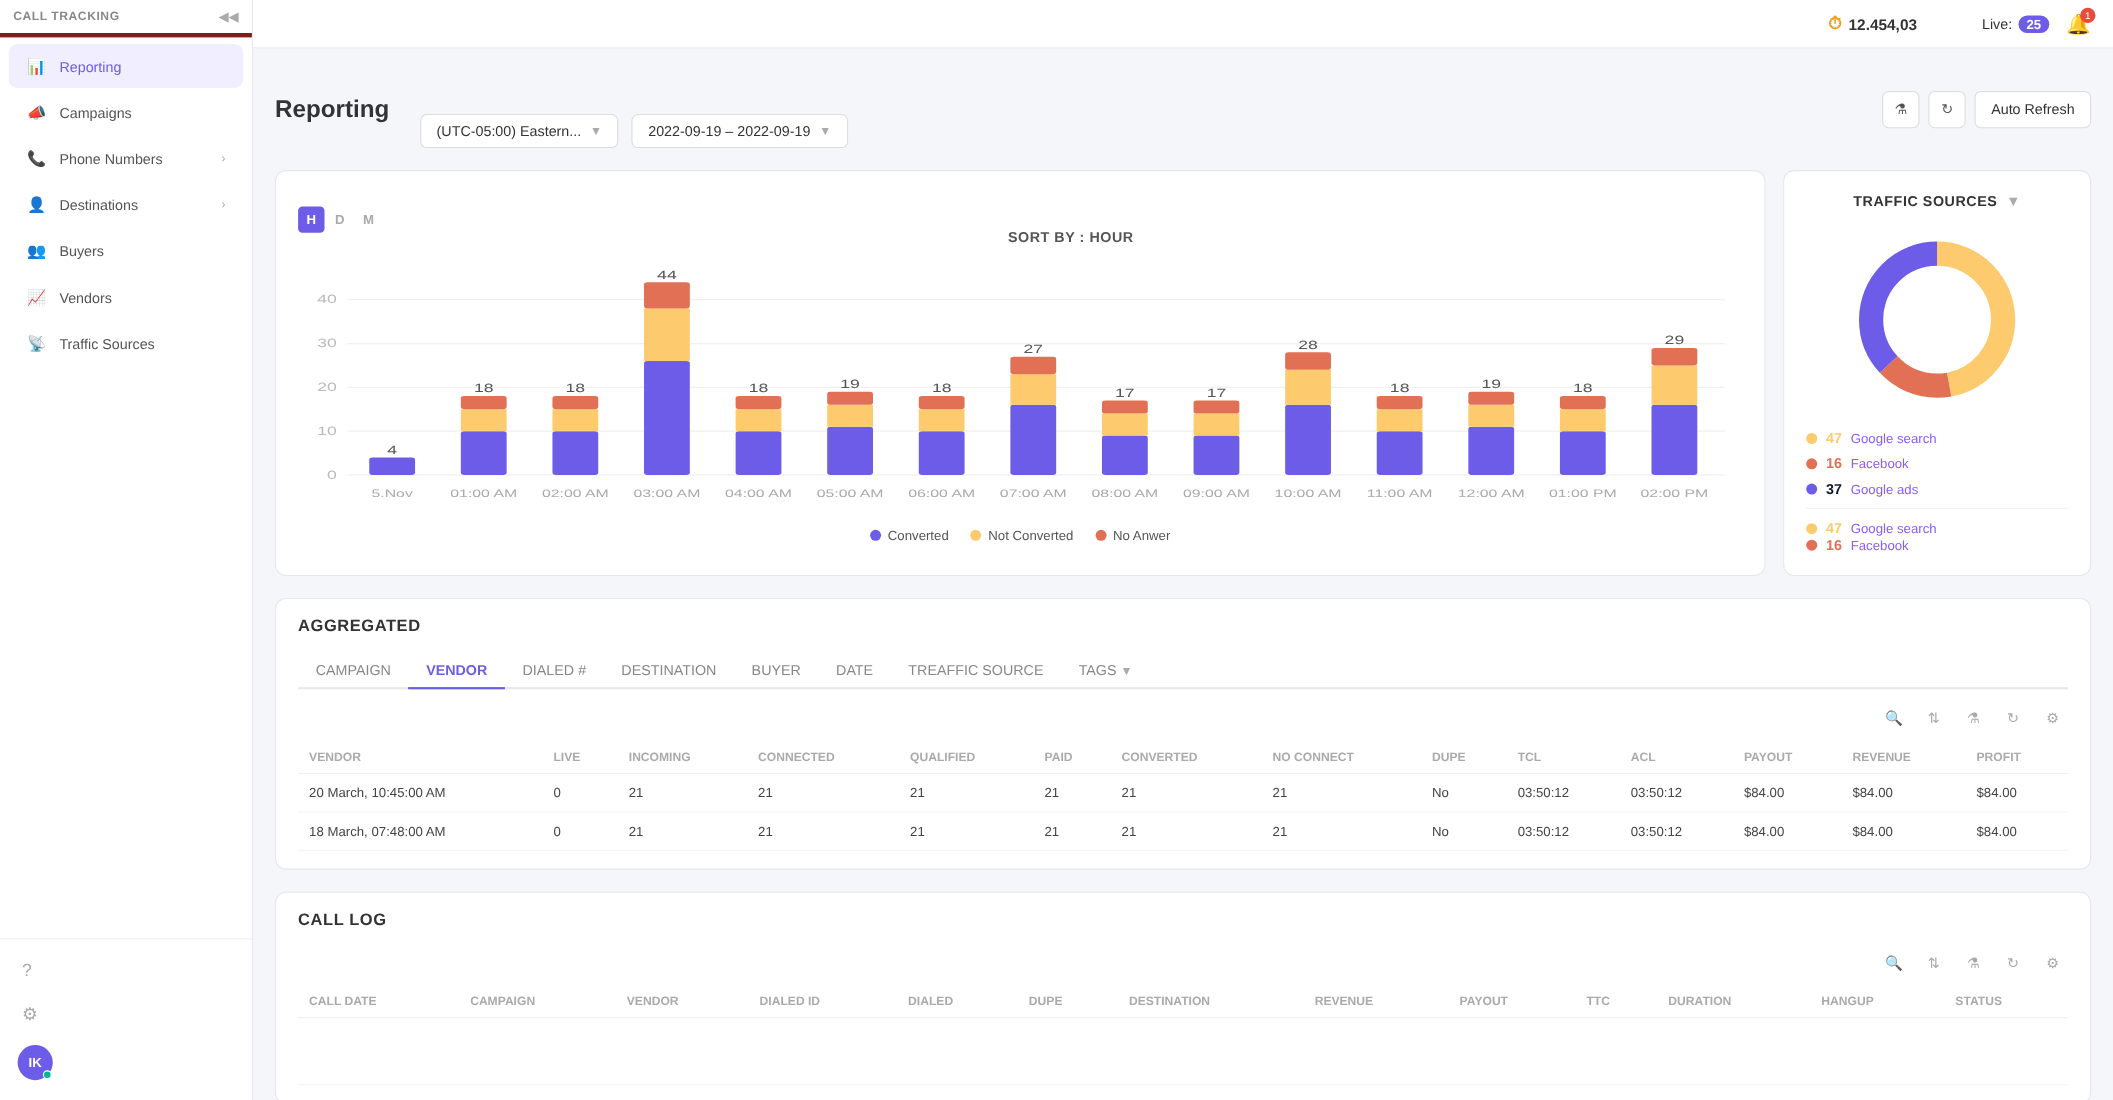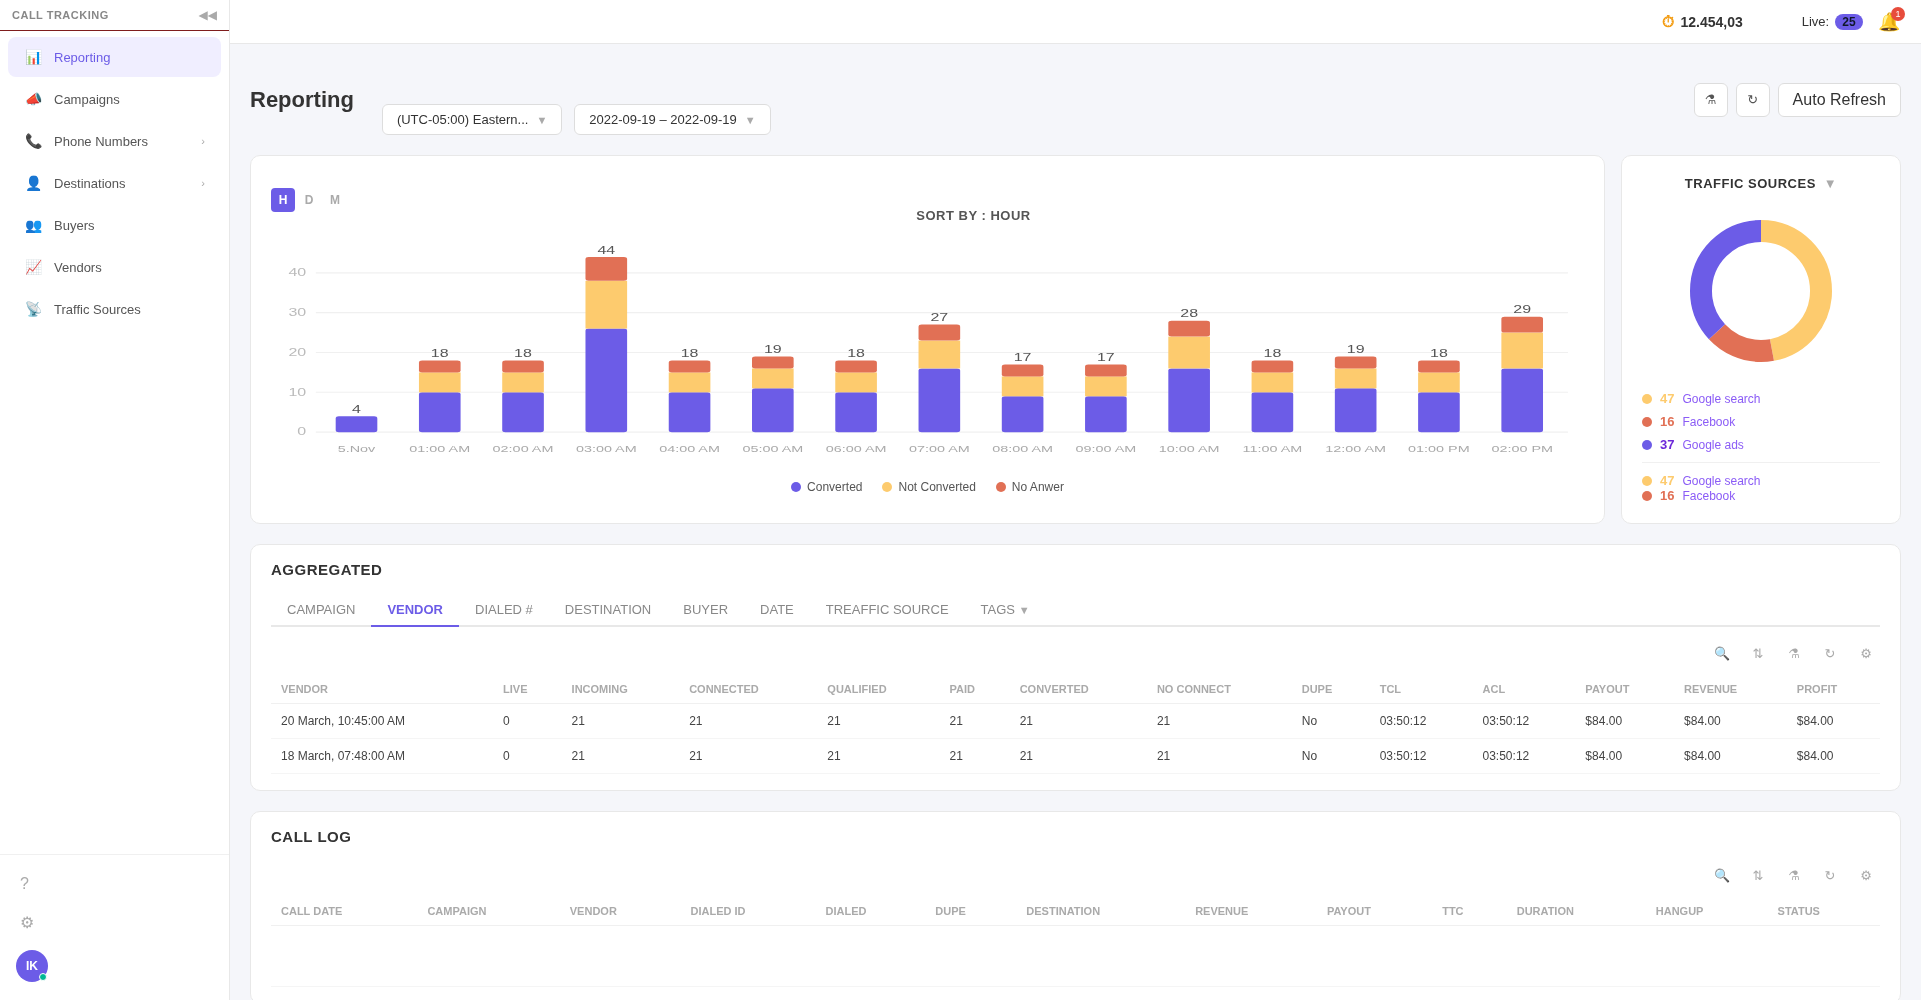--- a/index.html
+++ b/index.html
@@ -1,54 +1,54 @@
 <!DOCTYPE html>
 <html><head>
   <meta charset="utf-8">
   <style>
     * { box-sizing: border-box; margin: 0; padding: 0; }
     body { font-family: -apple-system, BlinkMacSystemFont, 'Segoe UI', sans-serif; background: #f5f6fa; display: flex; height: 100vh; overflow: hidden; font-size: 13px; }
 
     
     .sidebar { width: 230px; background: #fff; border-right: 1px solid #e8e8e8; display: flex; flex-direction: column; flex-shrink: 0; height: 100vh; overflow-y: auto; }
-    .sidebar-header { padding: 8px 12px; display: flex; align-items: center; justify-content: space-between; border-bottom: 1px solid #7f1d1d; }
+    .sidebar-header { padding: 8px 12px; display: flex; align-items: center; justify-content: space-between; border-bottom: 4px solid #7f1d1d; }
 
     .sidebar-nav { flex: 1; padding: 4px 0; }
     .nav-item { display: flex; align-items: center; padding: 10px 16px; cursor: pointer; border-radius: 8px; margin: 2px 8px; color: #555; font-size: 13px; }
     .nav-item.active { background: #f0eeff; color: #6c5ce7; font-weight: 500; }
     .nav-item .nav-icon { width: 20px; height: 20px; margin-right: 10px; display: flex; align-items: center; justify-content: center; font-size: 14px; }
     .nav-item .chevron { margin-left: auto; font-size: 11px; color: #aaa; }
 
     .sidebar-bottom { padding: 12px; border-top: 1px solid #f0f0f0; display: flex; flex-direction: column; gap: 4px; }
     .sidebar-bottom-item { display: flex; align-items: center; padding: 8px; cursor: pointer; color: #aaa; border-radius: 8px; }
     .avatar { width: 32px; height: 32px; border-radius: 50%; background: #6c5ce7; color: #fff; display: flex; align-items: center; justify-content: center; font-size: 12px; font-weight: 700; position: relative; }
     .avatar .online-dot { width: 8px; height: 8px; background: #00b894; border-radius: 50%; position: absolute; bottom: 1px; right: 1px; border: 1px solid #fff; }
 
     
     .main { flex: 1; display: flex; flex-direction: column; overflow: hidden; }
 
     
     .topbar { height: 44px; background: #fff; border-bottom: 1px solid #e8e8e8; display: flex; align-items: center; justify-content: flex-end; padding: 0 20px; gap: 16px; }
     .topbar-credits { display: flex; align-items: center; gap: 6px; font-size: 14px; font-weight: 600; color: #333; }
     .topbar-live { display: flex; align-items: center; gap: 6px; font-size: 13px; color: #333; padding-left: 43px; }
-    .live-badge { background: #6c5ce7; color: #0f172a; border-radius: 10px; padding: 1px 7px; font-size: 12px; font-weight: 600; }
+    .live-badge { background: #6c5ce7; color: #ffffff; border-radius: 10px; padding: 1px 7px; font-size: 12px; font-weight: 600; }
     .bell-icon { position: relative; }
     .bell-badge { position: absolute; top: -4px; right: -4px; background: #e74c3c; color: #fff; border-radius: 50%; width: 14px; height: 14px; display: flex; align-items: center; justify-content: center; font-size: 9px; }
 
     
     .page-content { flex: 1; overflow-y: auto; padding: 20px; display: flex; flex-direction: column; gap: 20px; }
 
     
     .page-header { display: flex; align-items: center; gap: 12px; }
     .page-title { font-size: 22px; font-weight: 600; color: #333; margin-right: 16px; }
     .dropdown-btn { display: flex; align-items: center; gap: 8px; padding: 7px 14px; border: 1px solid #ddd; border-radius: 6px; background: #fff; cursor: pointer; font-size: 13px; color: #333; margin-top: 40px; }
     .dropdown-btn .chevron { color: #aaa; font-size: 11px; }
     .page-header-actions { margin-left: auto; display: flex; gap: 8px; }
     .icon-btn { width: 34px; height: 34px; display: flex; align-items: center; justify-content: center; border: 1px solid #ddd; border-radius: 6px; background: #fff; cursor: pointer; color: #555; }
-    .auto-refresh-btn { padding: 7px 14px; border: 1px solid #ddd; border-radius: 6px; background: #fff; cursor: pointer; font-size: 16px; color: #333; text-align: center; }
+    .auto-refresh-btn { padding: 7px 14px; border: 1px solid #ddd; border-radius: 6px; background: #fff; cursor: pointer; font-size: 13px; color: #333; text-align: center; }
 
     
     .charts-row { display: flex; gap: 16px; }
     .main-chart-card { flex: 1; background: #fff; border-radius: 10px; border: 1px solid #e8e8e8; padding: 20px; }
     .traffic-chart-card { width: 280px; background: #fff; border-radius: 10px; border: 1px solid #e8e8e8; padding: 20px; flex-shrink: 0; }
     .sort-label { font-size: 13px; font-weight: 600; color: #555; letter-spacing: 0.5px; }
     .hmd-btns { display: flex; gap: 2px; margin-right: 16px; }
     .hmd-btn { width: 24px; height: 24px; display: flex; align-items: center; justify-content: center; border-radius: 4px; font-size: 12px; font-weight: 600; cursor: pointer; }
     .hmd-btn.active { background: #6c5ce7; color: #fff; }
     .hmd-btn:not(.active) { color: #aaa; }
@@ -317,21 +317,21 @@
     <span class="traffic-legend-count" style="color:#fdcb6e;">47</span>
     <span class="traffic-legend-label">Google search</span>
             </div>
             <div class="traffic-legend-row">
               <span class="traffic-legend-dot" style="background:#e17055;"></span>
     <span class="traffic-legend-count" style="color:#e17055;">16</span>
     <span class="traffic-legend-label">Facebook</span>
             </div>
             <div class="traffic-legend-row">
               <span class="traffic-legend-dot" style="background:#6c5ce7;"></span>
-    <span class="traffic-legend-count" style="color:#6d28d9;">37</span>
+    <span class="traffic-legend-count" style="color:#0f172a;">37</span>
     <span class="traffic-legend-label">Google ads</span>
             </div>
           </div>
         <div style="margin-top:10px;padding-top:10px;border-top:1px solid #f0f0f0;" id="traffic-legend2-container">
             <div class="traffic-legend-row">
               <span class="traffic-legend-dot" style="background:#fdcb6e;"></span>
     <span class="traffic-legend-count" style="color:#fdcb6e;">47</span>
     <span class="traffic-legend-label">Google search</span>
             </div>
             <div class="traffic-legend-row">

